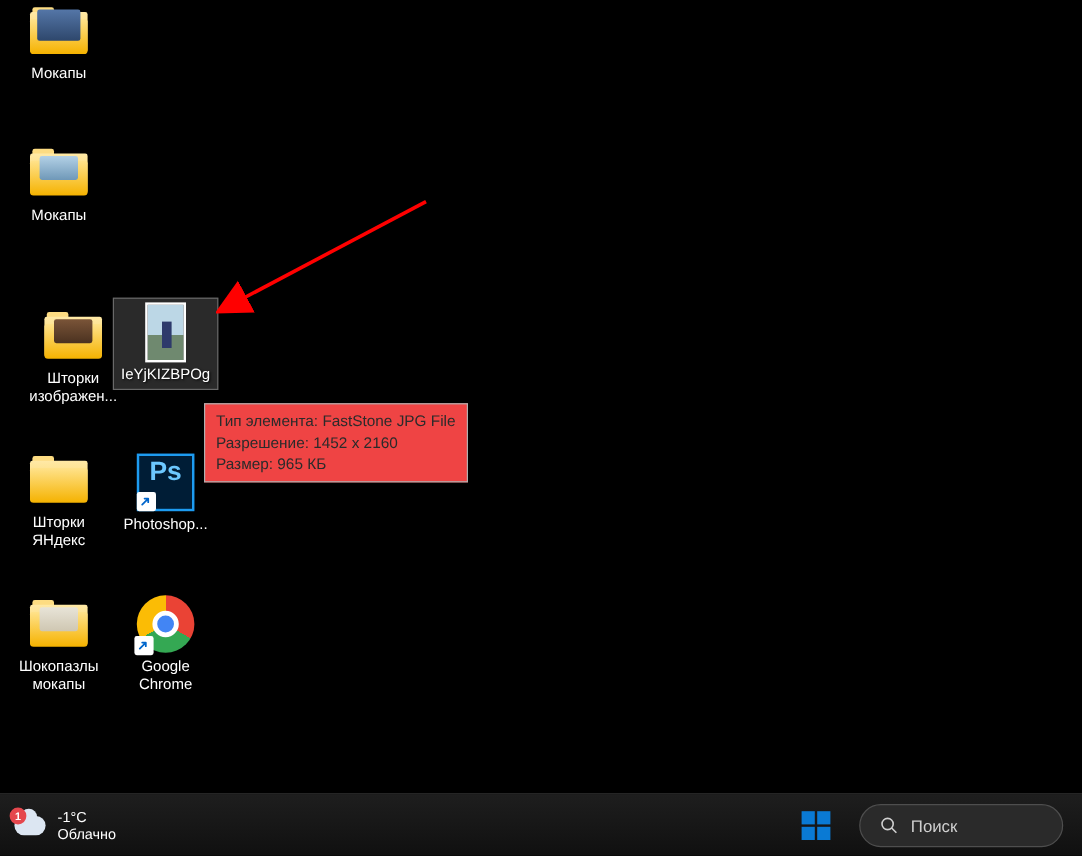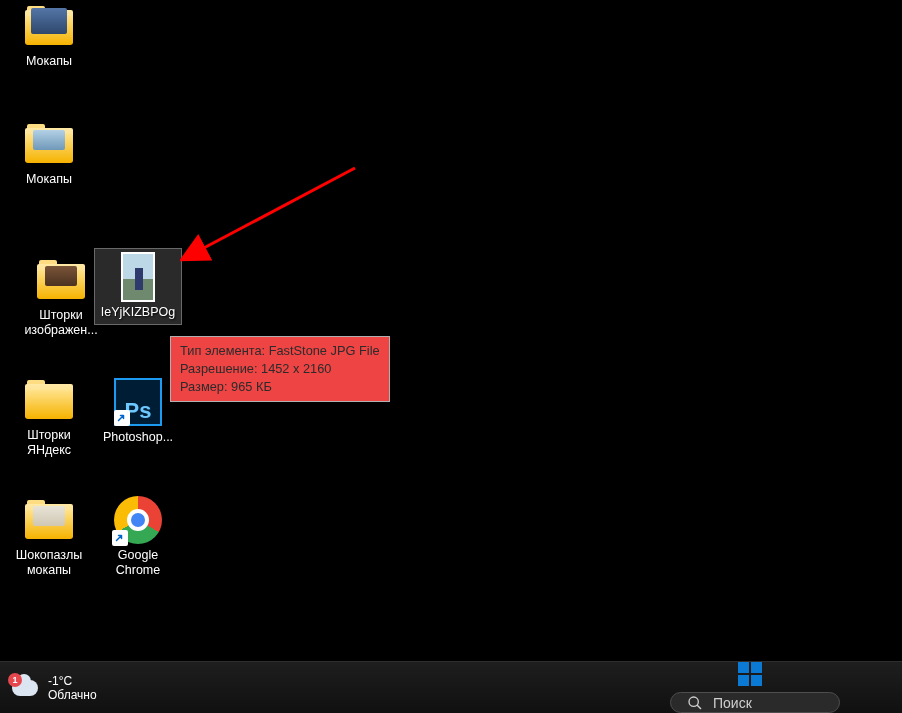--- a/index.html
+++ b/index.html
@@ -88,21 +88,21 @@
   .image-thumb::after {
     content: "";
     position: absolute; left: 12px; top: 14px; width: 8px; height: 22px;
     background: #2e3a6b;
   }
 
   .ps-icon {
     width: 48px; height: 48px;
     background: #001d36;
     border: 2px solid #1d9bf0;
-    display: flex; align-items: flex-end; justify-content: center;
+    display: flex; align-items: flex-start; justify-content: center;
     position: relative;
   }
   .ps-icon span {
     color: #6cc8ff; font-weight: bold; font-size: 22px;
     font-family: Arial, sans-serif;
   }
 
   .chrome-icon {
     width: 48px; height: 48px; border-radius: 50%;
     background: conic-gradient(#ea4335 0 120deg, #34a853 120deg 240deg, #fbbc05 240deg 360deg);
@@ -163,21 +163,21 @@
     position: absolute; left: -2px; top: -3px; width: 14px; height: 14px;
     background: #e5474d; border-radius: 50%; color: #fff;
     font-size: 9px; display: flex; align-items: center; justify-content: center;
     font-weight: bold;
   }
   .weather-text { font-size: 12px; line-height: 14px; }
 
   .taskbar-center {
     position: absolute; left: 50%; transform: translateX(-50%);
     display: flex; align-items: center; gap: 6px; height: 100%;
-    left: 660px; transform: none; flex-direction: column;
+    left: 660px; transform: none;
   }
   .start-button {
     width: 40px; height: 40px; display: flex; align-items: center; justify-content: center;
     border-radius: 4px;
   }
   .win-logo {
     width: 24px; height: 24px; display: grid;
     grid-template-columns: 1fr 1fr; grid-template-rows: 1fr 1fr; gap: 2px;
   }
   .win-logo div { background: #0a7ad4; }

